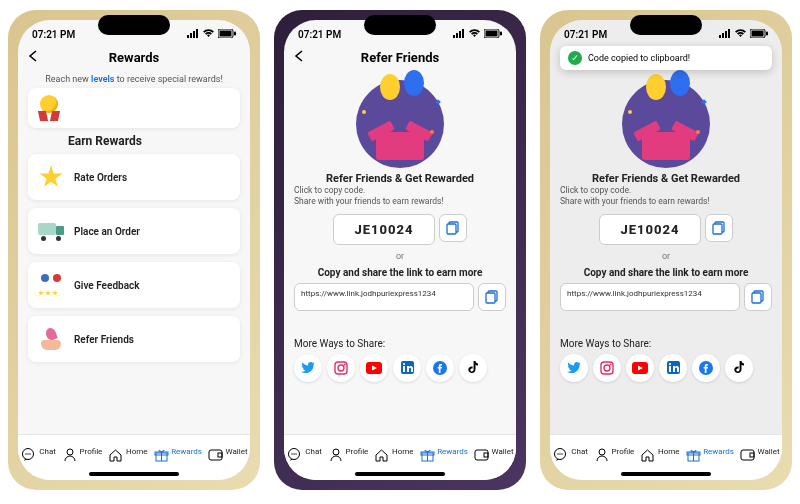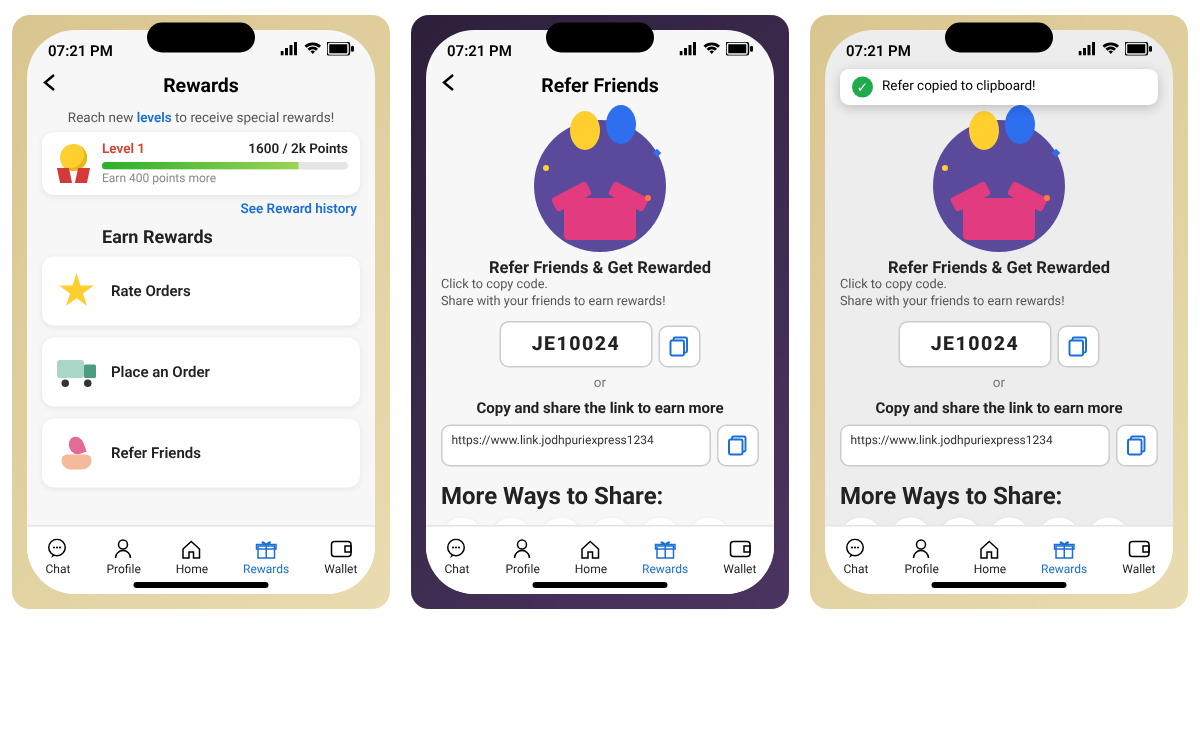--- a/index.html
+++ b/index.html
@@ -1,18 +1,18 @@
 <!DOCTYPE html>
 <html><head>
 <meta charset="utf-8">
 <style>
   * { margin:0; padding:0; box-sizing:border-box; font-family: -apple-system, "Segoe UI", Roboto, Arial, sans-serif; }
   body { background:#fff; padding:10px 4px; display:flex; gap:14px; justify-content:center; }
 
-  .phone { width:252px; height:396px; border-radius:12px; padding:10px; position:relative; }
+  .phone { width:252px; height:480px; border-radius:28px; padding:10px; position:relative; }
   .phone.gold { background:linear-gradient(135deg,#d9c58f,#e9dcb0); }
   .phone.purple{ background:linear-gradient(135deg,#2d1f3a,#4b3561); }
   .screen { background:#f7f7f8; width:100%; height:100%; border-radius:32px; overflow:hidden; display:flex; flex-direction:column; position:relative; }
   .notch { position:absolute; top:5px; left:50%; transform:translateX(-50%); width:72px; height:20px; background:#000; border-radius:12px; z-index:5; }
   .screen.dim { background:#ededee; }
 
   .statusbar { height:24px; display:flex; justify-content:space-between; align-items:center; padding:4px 14px 0; font-size:10px; font-weight:600; }
   .sright { display:flex; gap:3px; align-items:center; }
 
   .header { display:flex; align-items:center; justify-content:center; height:26px; position:relative; padding:0 10px;}
@@ -67,36 +67,36 @@
   .illus .bal{position:absolute;width:20px;height:26px;border-radius:50%;}
   .illus .bal.y{background:#ffcf2f;left:24px;top:-6px;}
   .illus .bal.b{background:#2e6ff0;right:20px;top:-10px;}
   .illus .conf{position:absolute;width:4px;height:4px;}
   .illus .c1{background:#ffcf2f;top:30px;left:6px;border-radius:50%;}
   .illus .c2{background:#2e6ff0;top:20px;right:4px;transform:rotate(45deg);}
   .illus .c3{background:#ff7a3c;top:50px;right:10px;border-radius:50%;}
 
   .rtitle{text-align:center;font-size:11px;font-weight:700;margin-top:4px;}
   .rsub{font-size:8.5px;color:#555;line-height:1.35;margin-bottom:6px;}
-  .codebox{display:flex;gap:4px;justify-content:center;align-items:flex-end;margin:4px auto;}
+  .codebox{display:flex;gap:4px;justify-content:center;align-items:flex-start;margin:4px auto;}
   .code{background:#fff;border:1px solid #ccc;border-radius:6px;padding:7px 20px;font-size:13px;font-weight:800;letter-spacing:1px;}
   .copybtn{width:28px;height:28px;background:#fff;border:1px solid #ccc;border-radius:6px;display:flex;align-items:center;justify-content:center;}
   .or{text-align:center;font-size:9px;color:#777;margin:6px 0;}
   .sharetxt{text-align:center;font-size:10px;font-weight:700;margin-bottom:5px;}
   .urlrow{display:flex;gap:4px;}
   .urlfield{flex:1;background:#fff;border:1px solid #ccc;border-radius:6px;padding:5px 6px;font-size:8px;color:#333;white-space:nowrap;overflow:hidden;}
-  .more{font-size:16px;font-weight:700;margin:10px 0 5px;}
+  .more{font-size:10px;font-weight:400;margin:27px 0 5px;}
   .socials{display:flex;gap:5px;}
   .soc{width:28px;height:28px;border-radius:50%;background:#fff;box-shadow:0 1px 3px rgba(0,0,0,.12);display:flex;align-items:center;justify-content:center;}
 
   .toast{position:absolute;top:26px;left:10px;right:10px;background:#fff;border-radius:6px;box-shadow:0 2px 8px rgba(0,0,0,.2);display:flex;align-items:center;gap:6px;padding:5px 8px;font-size:9px;z-index:4;}
   .toast .chk{width:14px;height:14px;border-radius:50%;background:#1faa4b;color:#fff;display:flex;align-items:center;justify-content:center;font-size:9px;}
 
   .tabbar{height:46px;background:#fff;border-top:1px solid #e4e4e4;display:flex;justify-content:space-around;align-items:center;padding-bottom:6px;}
-  .tab{display:flex;flex-direction:column;align-items:center;gap:1px;font-size:8px;color:#222;}
+  .tab{display:flex;flex-direction:row;align-items:flex-start;gap:1px;font-size:8px;color:#222;}
   .tab.active{color:#1a6fd6;}
   .tab .ti{width:18px;height:16px;display:flex;align-items:center;justify-content:center;}
   .homebar{position:absolute;bottom:4px;left:50%;transform:translateX(-50%);width:90px;height:4px;background:#000;border-radius:3px;}
 
   
 </style>
 </head>
 <body>
 
 <div class="phone gold">
@@ -130,50 +130,53 @@
     <div class="content">
       <p class="banner-text">
         <span>Reach new </span><b>levels</b><span> to receive special rewards!</span>
       </p>
       <div class="levelcard">
         <div class="medal">
             <div class="circle"></div>
             <div class="rib l"></div>
             <div class="rib r"></div>
           </div>
-        <div class="lvlinfo">
-          <div class="lvlrow">
-              <span class="name">Level 1</span>
-              <span class="pts">1600 / 2k Points</span>
-            </div>
-          <div class="bar">
-              <div></div>
-            </div>
-          <div class="imp">Earn 400 points more</div>
-        </div>
-      </div>
-      <div class="link">See Reward history</div>
+      </div>
       <h2 class="sec">Earn Rewards</h2>
 
       <div class="card">
         <div class="icon">
             <div class="star5"></div>
           </div>
         <span class="lbl">Rate Orders</span>
       </div>
       <div class="card">
         <div class="icon">
             <div class="truck">
               <div class="body"></div>
               <div class="cab"></div>
               <div class="wheel w1"></div>
               <div class="wheel w2"></div>
             </div>
           </div>
         <span class="lbl">Place an Order</span>
+      </div>
+      <div class="card">
+        <div class="icon">
+            <div class="feedback">
+              <div class="head h1"></div>
+              <div class="head h2"></div>
+              <div class="stars">
+                <span></span>
+                <span></span>
+                <span></span>
+              </div>
+            </div>
+          </div>
+        <span class="lbl">Give Feedback</span>
       </div>
       <div class="card">
         <div class="icon">
             <div class="hand">
               <div class="leaf"></div>
               <div class="palm"></div>
             </div>
           </div>
         <span class="lbl">Refer Friends</span>
       </div>
@@ -408,21 +411,21 @@
             </svg></span>
         <span><svg width="18" height="9">
               <rect x="0" y="0" width="15" height="9" rx="2" fill="none" stroke="#000"></rect>
               <rect x="1.5" y="1.5" width="12" height="6" fill="#000"></rect>
               <rect x="16" y="2.5" width="2" height="4" rx="1" fill="#000"></rect>
             </svg></span>
       </span>
     </div>
     <div class="toast">
       <span class="chk">✓</span>
-      <span>Refer copied to clipboard!</span>
+      <span>Code copied to clipboard!</span>
     </div>
     <div class="header" style="visibility:hidden;">
       <h1>Refer Friends</h1>
     </div>
     <div class="content">
       <div class="illus">
         <div class="bal y"></div>
           <div class="bal b"></div>
         <div class="lid l"></div>
           <div class="lid r"></div>

